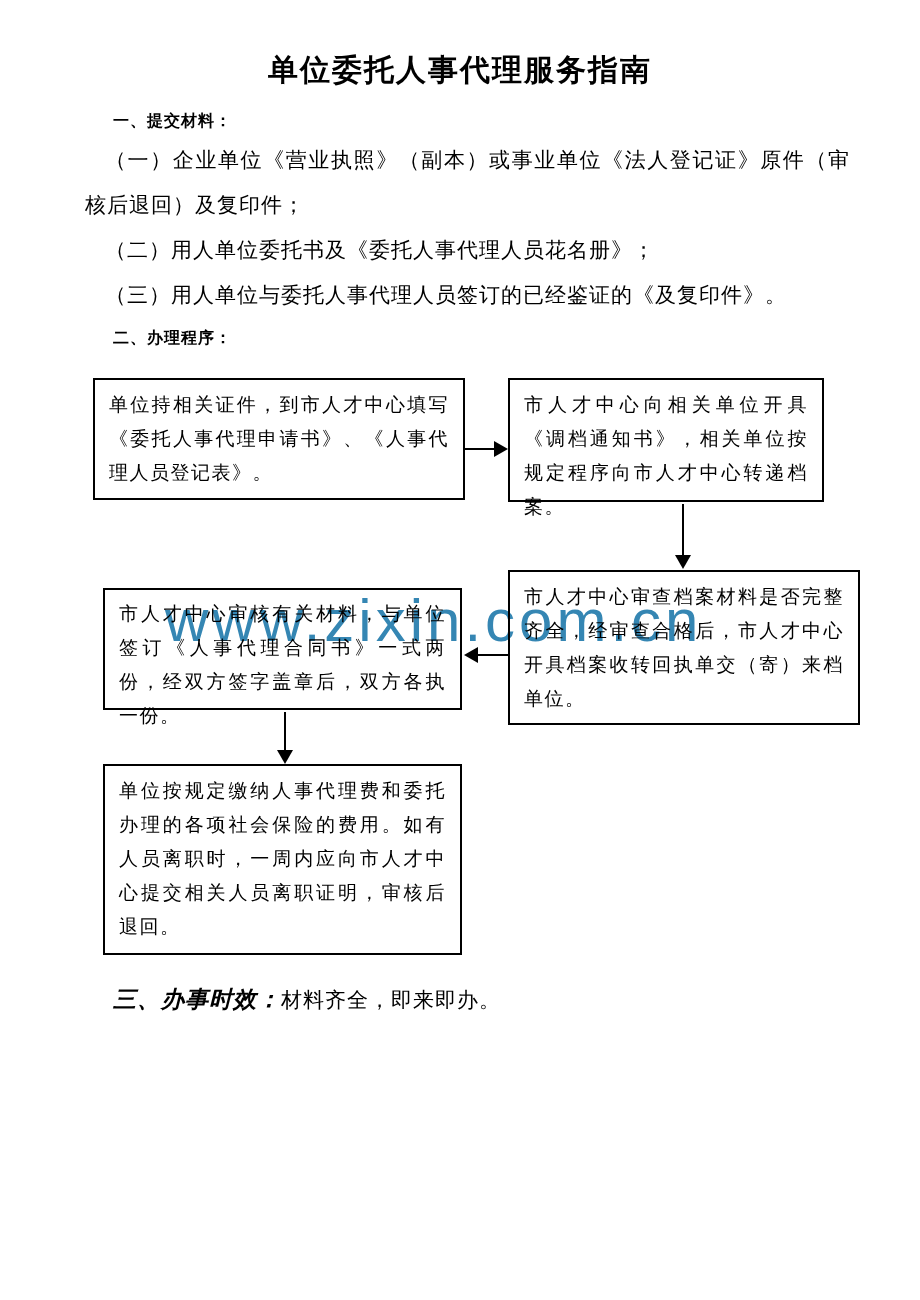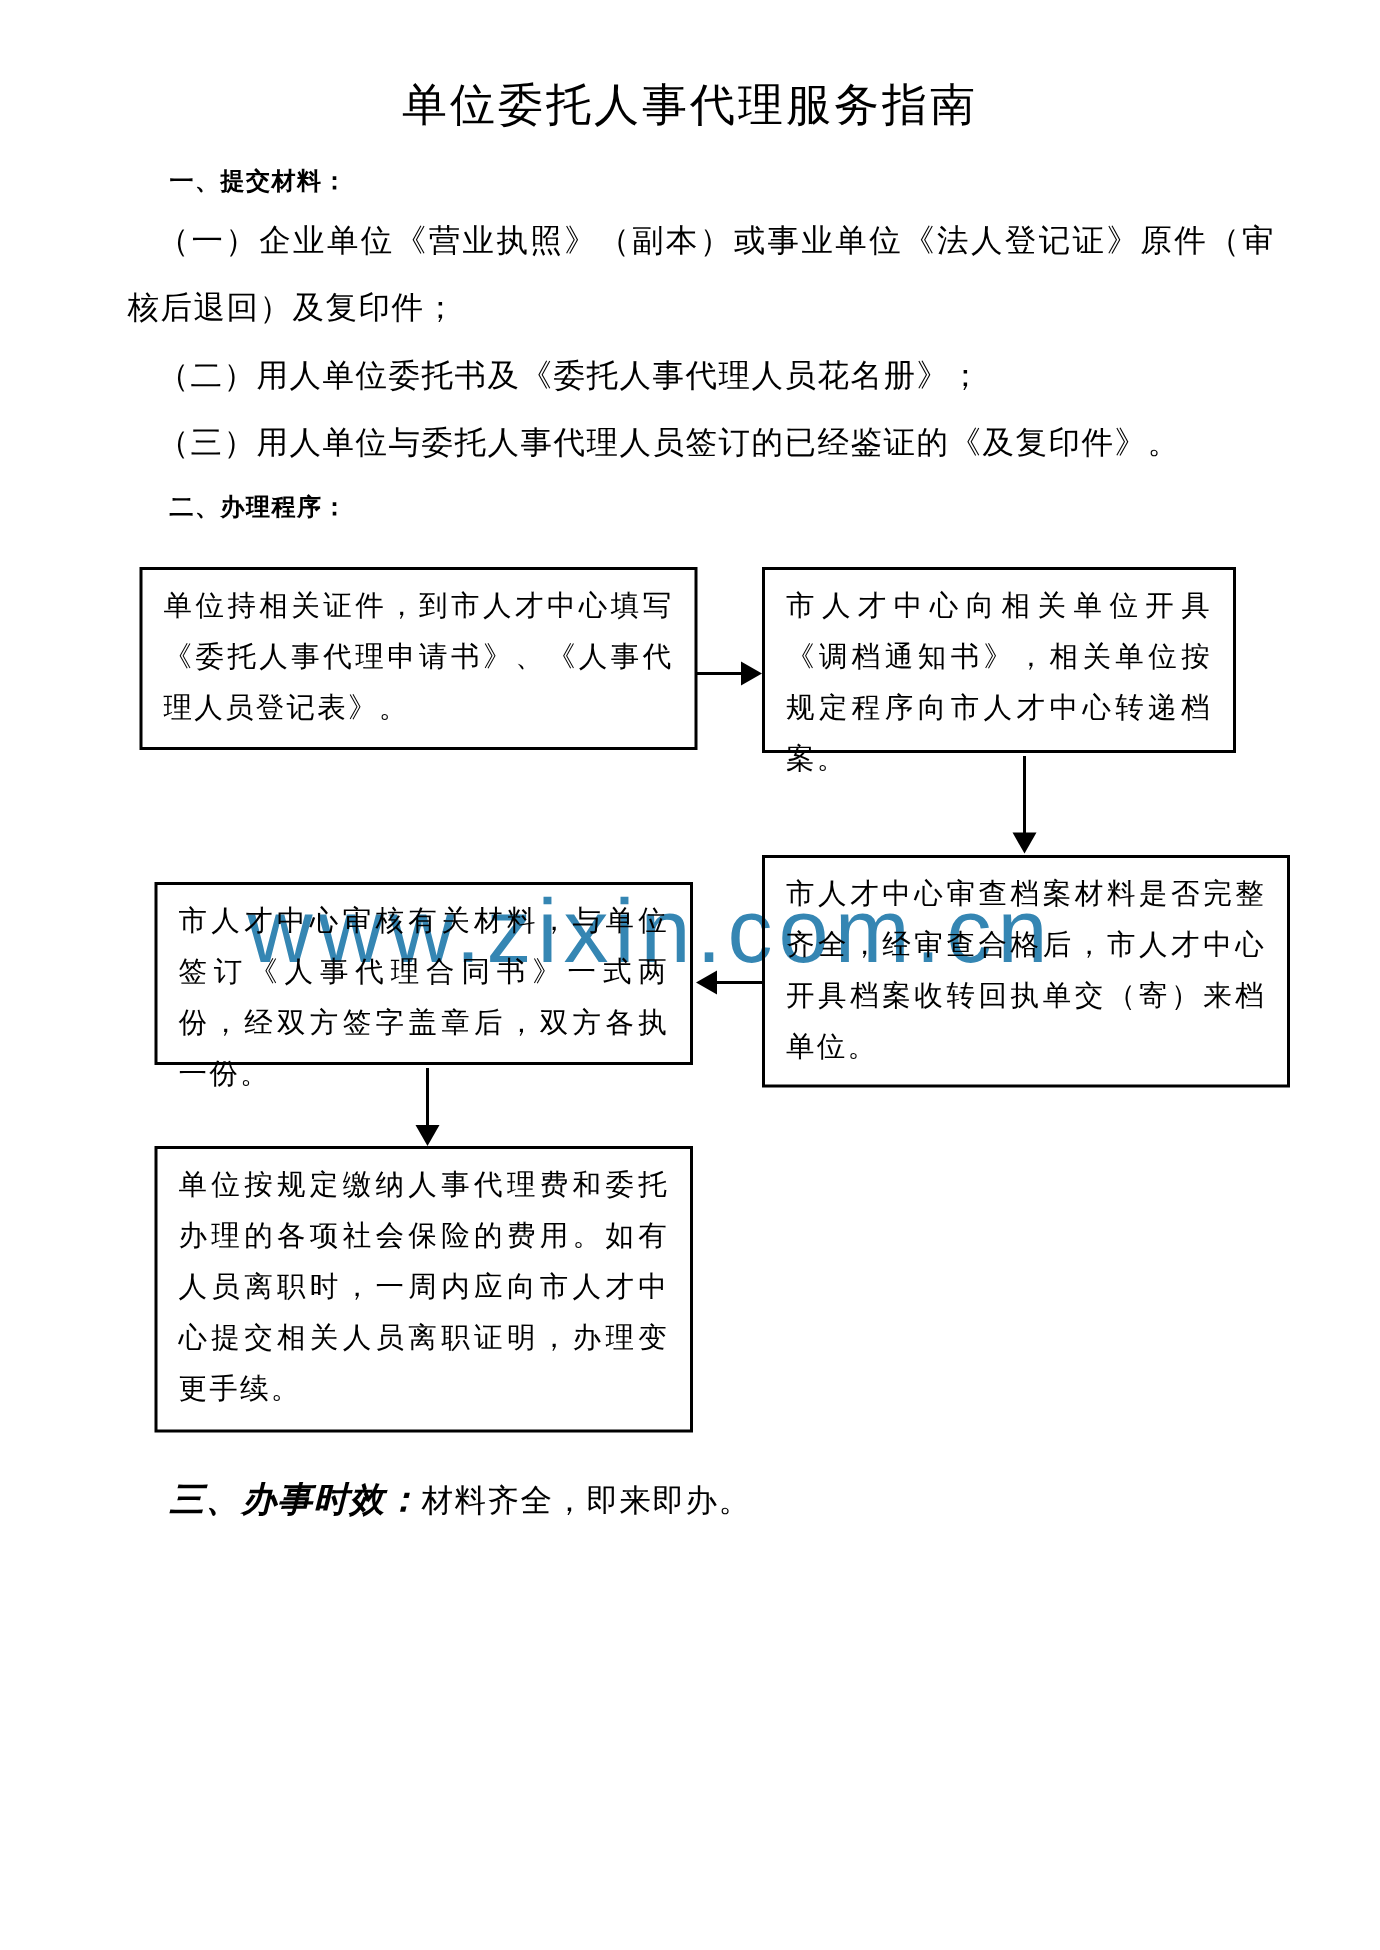--- a/index.html
+++ b/index.html
@@ -11,21 +11,21 @@
     color:#000000;
     font-family:"Liberation Serif", serif;
     overflow:hidden;
   }
   .doc-title {
     position:absolute;
     top:50px; left:0;
     width:920px;
     text-align:center;
     font-family:"Liberation Sans", sans-serif;
-    font-weight:normal;
+    font-weight:bold;
     font-size:30px;
     letter-spacing:2px;
   }
   .sec-heading {
     position:absolute;
     font-family:"Liberation Sans", sans-serif;
     font-weight:bold;
     font-size:16px;
     letter-spacing:1px;
     white-space:nowrap;
@@ -134,21 +134,21 @@
   <div class="para para-3">（三）用人单位与委托人事代理人员签订的已经鉴证的《及复印件》。</div>
 
   <div class="sec-heading heading-procedure">二、办理程序：</div>
 
   <div class="watermark">www.zixin.com.cn</div>
 
   <div class="flow-box box-1">单位持相关证件，到市人才中心填写《委托人事代理申请书》、《人事代理人员登记表》。</div>
   <div class="flow-box box-2">市人才中心向相关单位开具《调档通知书》，相关单位按规定程序向市人才中心转递档案。</div>
   <div class="flow-box box-3">市人才中心审查档案材料是否完整齐全，经审查合格后，市人才中心开具档案收转回执单交（寄）来档单位。</div>
   <div class="flow-box box-4">市人才中心审核有关材料，与单位签订《人事代理合同书》一式两份，经双方签字盖章后，双方各执一份。</div>
-  <div class="flow-box box-5">单位按规定缴纳人事代理费和委托办理的各项社会保险的费用。如有人员离职时，一周内应向市人才中心提交相关人员离职证明，办理变更手续。</div>
+  <div class="flow-box box-5">单位按规定缴纳人事代理费和委托办理的各项社会保险的费用。如有人员离职时，一周内应向市人才中心提交相关人员离职证明，审核后退回。</div>
 
   <div>
     <div class="arrow-line a1-line"></div>
     <div class="arrow-head a1-head"></div>
   </div>
 
   <div>
     <div class="arrow-line a2-line"></div>
     <div class="arrow-head a2-head"></div>
   </div>

